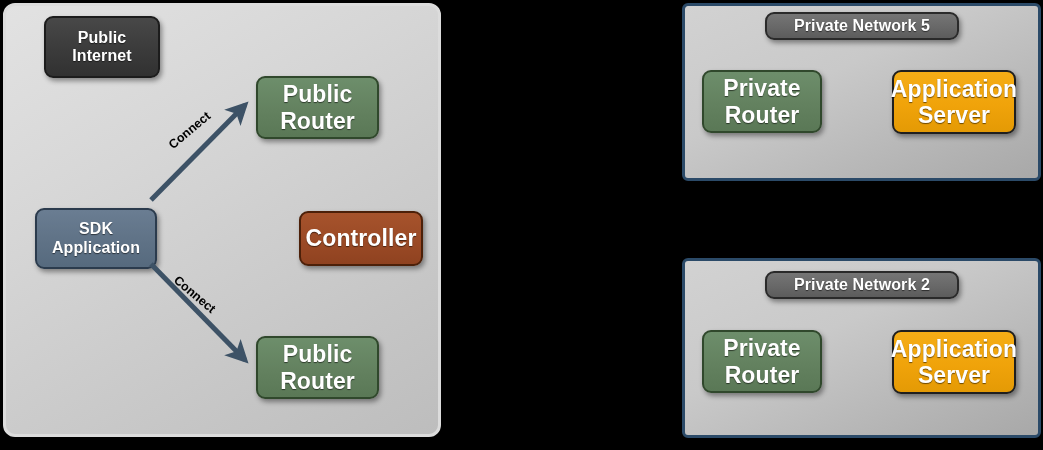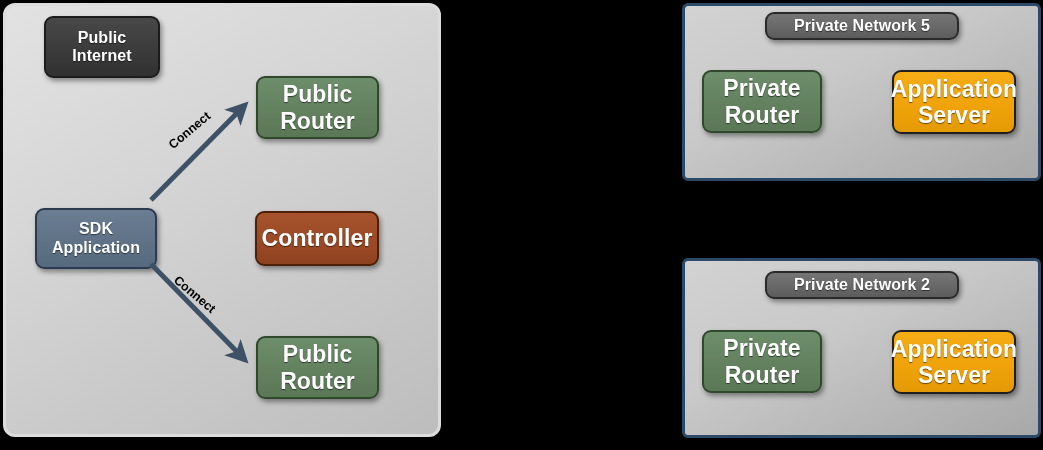--- a/index.html
+++ b/index.html
@@ -73,20 +73,21 @@
     background: linear-gradient(180deg, #6d8e6b 0%, #63815f 55%, #5a7856 100%);
     border-color: #30482c;
   }
   .blue {
     background: linear-gradient(180deg, #6a7d92 0%, #5f7286 55%, #566a7e 100%);
     border-color: #2b3b4d;
   }
   .brown {
     background: linear-gradient(180deg, #a6532c 0%, #9b4a26 55%, #8f4220 100%);
     border-color: #4c2009;
+    margin-left: 44px;
   }
   .orange {
     background: linear-gradient(180deg, #f5ad16 0%, #f0a30a 55%, #e49a05 100%);
     border-color: #1f1f1f;
   }
 
   #public-internet      { left: 14px;  top: 10px;  width: 116px; height: 62px;  font-size: 16px; margin-left: 24px; }
   #sdk-application      { left: 29px;  top: 202px; width: 122px; height: 61px;  font-size: 16px; text-align: center; }
   #public-router-top    { left: 250px; top: 70px;  width: 123px; height: 63px; }
   #public-router-bottom { left: 250px; top: 330px; width: 123px; height: 63px; }

